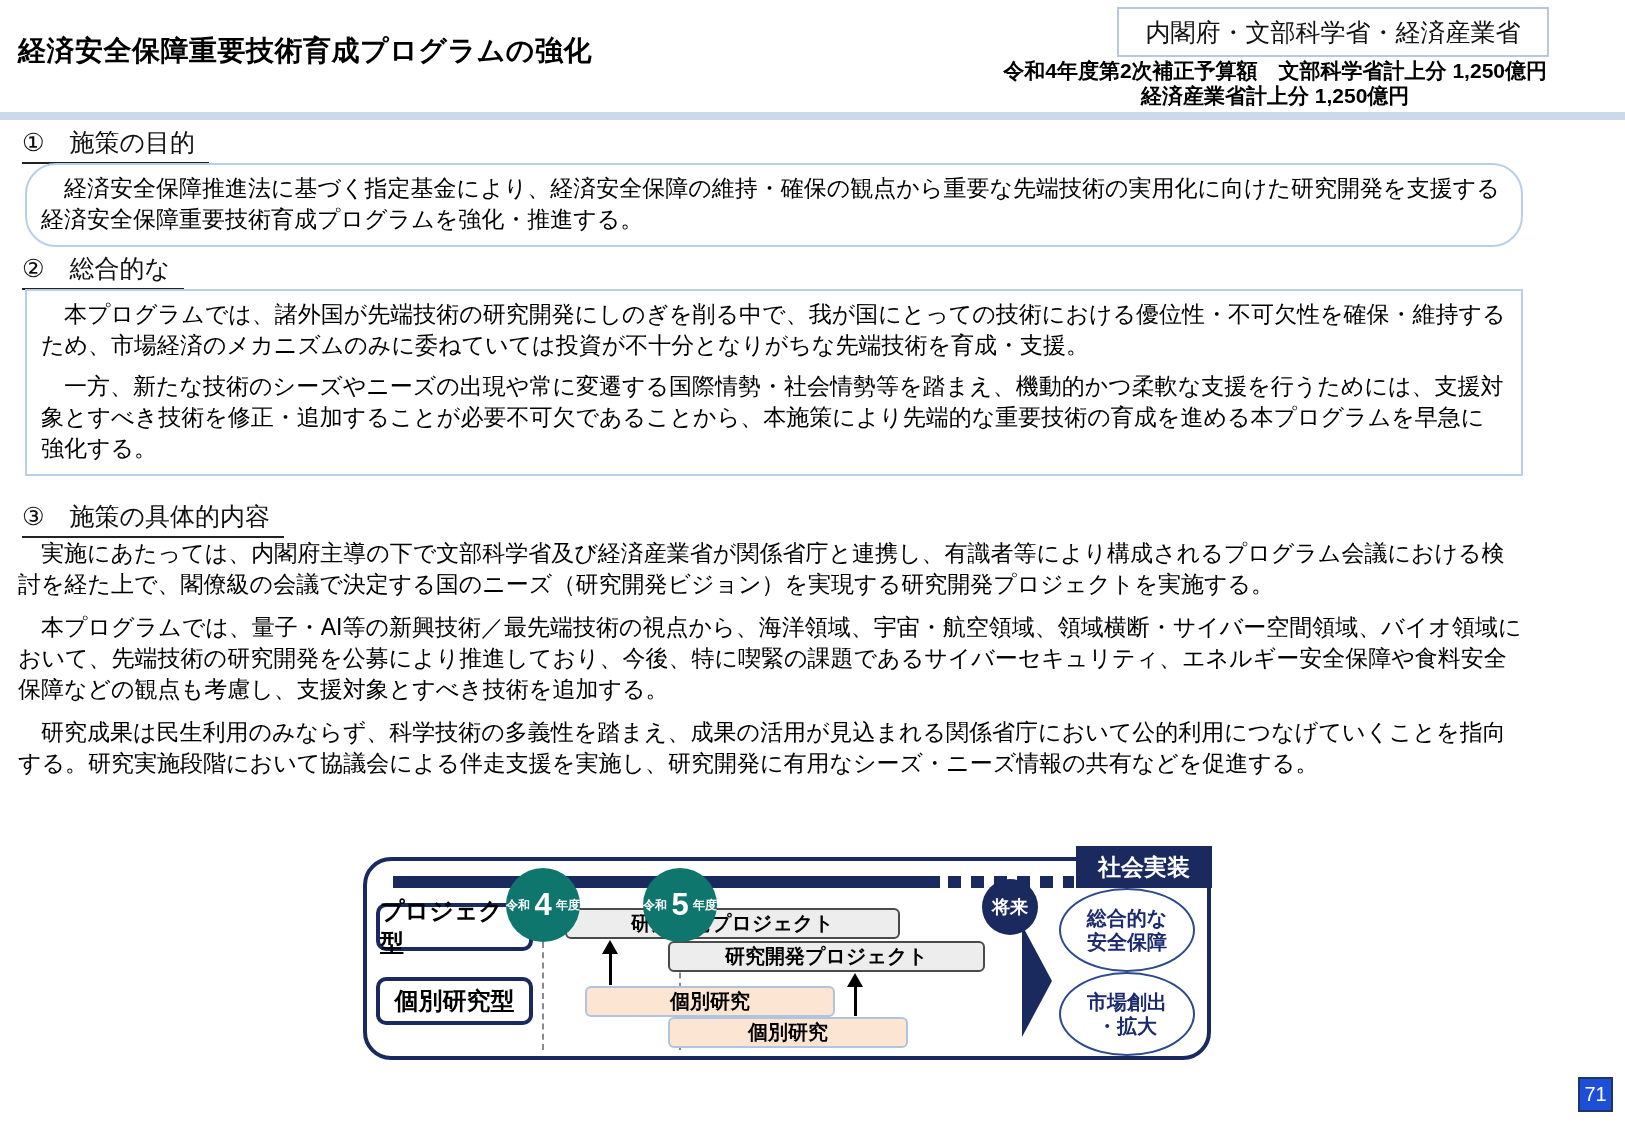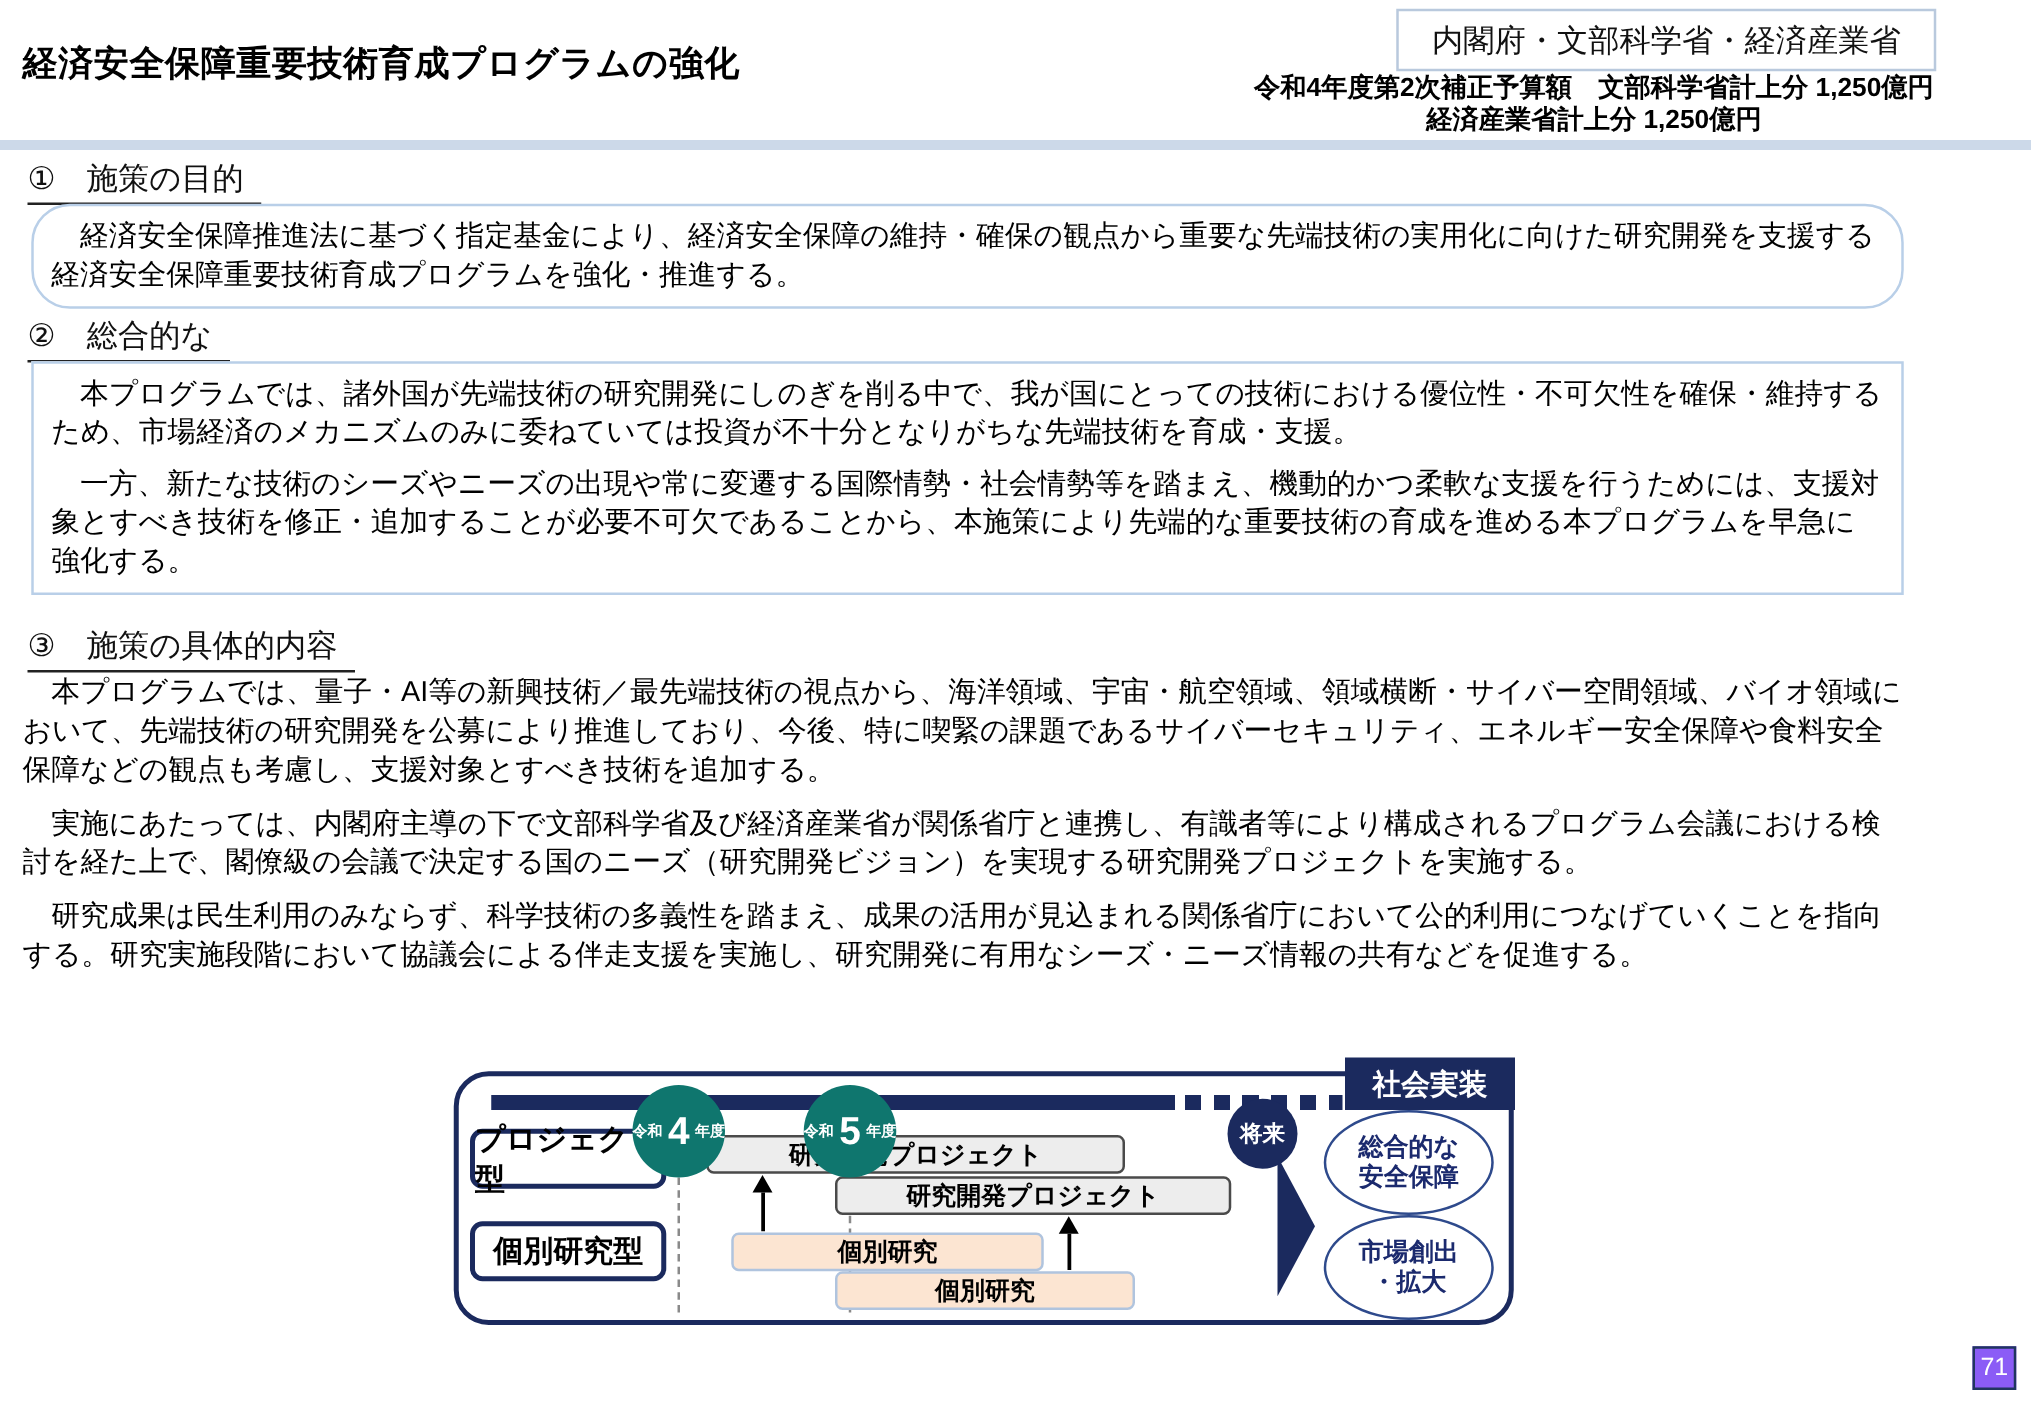--- a/index.html
+++ b/index.html
@@ -47,21 +47,21 @@
   .up-arrow{position:absolute;width:16px;display:flex;flex-direction:column;align-items:center;z-index:2;}
   .up-arrow .head{width:0;height:0;border-left:8px solid transparent;border-right:8px solid transparent;border-bottom:14px solid #000;}
   .up-arrow .stem{width:3px;flex:1;background:#000;}
   .big-tri{position:absolute;left:659px;top:87px;width:0;height:0;
     border-left:30px solid #1b2a5e;border-top:56px solid transparent;border-bottom:56px solid transparent;}
   .oval{position:absolute;left:696px;width:132px;height:80px;border:2px solid #2e4a8c;border-radius:50%;background:#fff;
     display:flex;flex-direction:column;align-items:center;justify-content:center;
     font-size:20px;font-weight:bold;color:#1b2a6e;line-height:24px;z-index:2;}
 
   
-  .page-num{position:absolute;left:1578px;top:1077px;width:35px;height:35px;background:#8b5cf6;border:2px solid #20355f;
+  .page-num{position:absolute;left:1578px;top:1077px;width:35px;height:35px;background:#1d4ed8;border:2px solid #20355f;
     color:#fff;font-size:20px;display:flex;align-items:center;justify-content:center;box-sizing:border-box;}
 </style>
 </head>
 <body>
 
 <div class="page">
 
   <div class="title">経済安全保障重要技術育成プログラムの強化</div>
   <div class="ministry-box">
     <span>内閣府・文部科学省・経済産業省</span>
@@ -84,22 +84,22 @@
   </div>
   <div class="txt-box" style="top:289px;">
     <p class="body-p">　本プログラムでは、諸外国が先端技術の研究開発にしのぎを削る中で、我が国にとっての技術における優位性・不可欠性を確保・維持するため、市場経済のメカニズムのみに委ねていては投資が不十分となりがちな先端技術を育成・支援。</p>
     <p class="body-p">　一方、新たな技術のシーズやニーズの出現や常に変遷する国際情勢・社会情勢等を踏まえ、機動的かつ柔軟な支援を行うためには、支援対象とすべき技術を修正・追加することが必要不可欠であることから、本施策により先端的な重要技術の育成を進める本プログラムを早急に強化する。</p>
   </div>
 
   <div class="sec-head" style="top:500px;">
     <span>③　施策の具体的内容</span>
   </div>
   <div class="free-text" style="top:538px;">
+    <p class="body-p">　実施にあたっては、内閣府主導の下で文部科学省及び経済産業省が関係省庁と連携し、有識者等により構成されるプログラム会議における検討を経た上で、閣僚級の会議で決定する国のニーズ（研究開発ビジョン）を実現する研究開発プロジェクトを実施する。</p>
     <p class="body-p">　本プログラムでは、量子・AI等の新興技術／最先端技術の視点から、海洋領域、宇宙・航空領域、領域横断・サイバー空間領域、バイオ領域において、先端技術の研究開発を公募により推進しており、今後、特に喫緊の課題であるサイバーセキュリティ、エネルギー安全保障や食料安全保障などの観点も考慮し、支援対象とすべき技術を追加する。</p>
-    <p class="body-p">　実施にあたっては、内閣府主導の下で文部科学省及び経済産業省が関係省庁と連携し、有識者等により構成されるプログラム会議における検討を経た上で、閣僚級の会議で決定する国のニーズ（研究開発ビジョン）を実現する研究開発プロジェクトを実施する。</p>
     <p class="body-p">　研究成果は民生利用のみならず、科学技術の多義性を踏まえ、成果の活用が見込まれる関係省庁において公的利用につなげていくことを指向する。研究実施段階において協議会による伴走支援を実施し、研究開発に有用なシーズ・ニーズ情報の共有などを促進する。</p>
   </div>
 
   <div class="diagram">
     <div class="dg-border"></div>
     <div class="dg-timeline"></div>
     <div class="dg-dashes"></div>
     <div class="dg-goal">社会実装</div>
 
     <div class="yc" style="left:143px;top:30px;">

